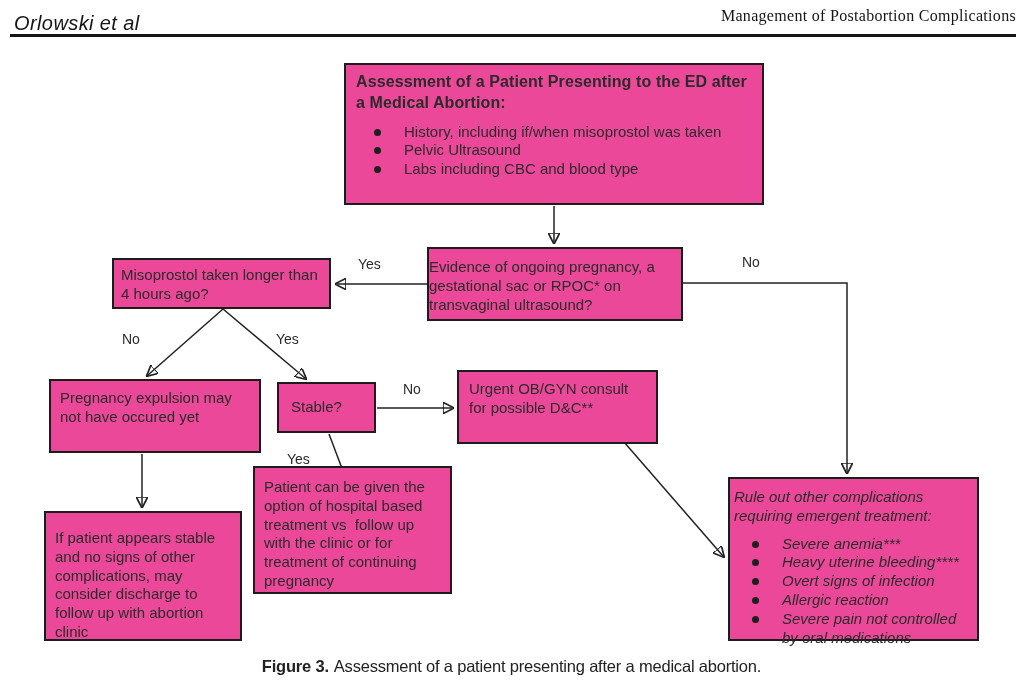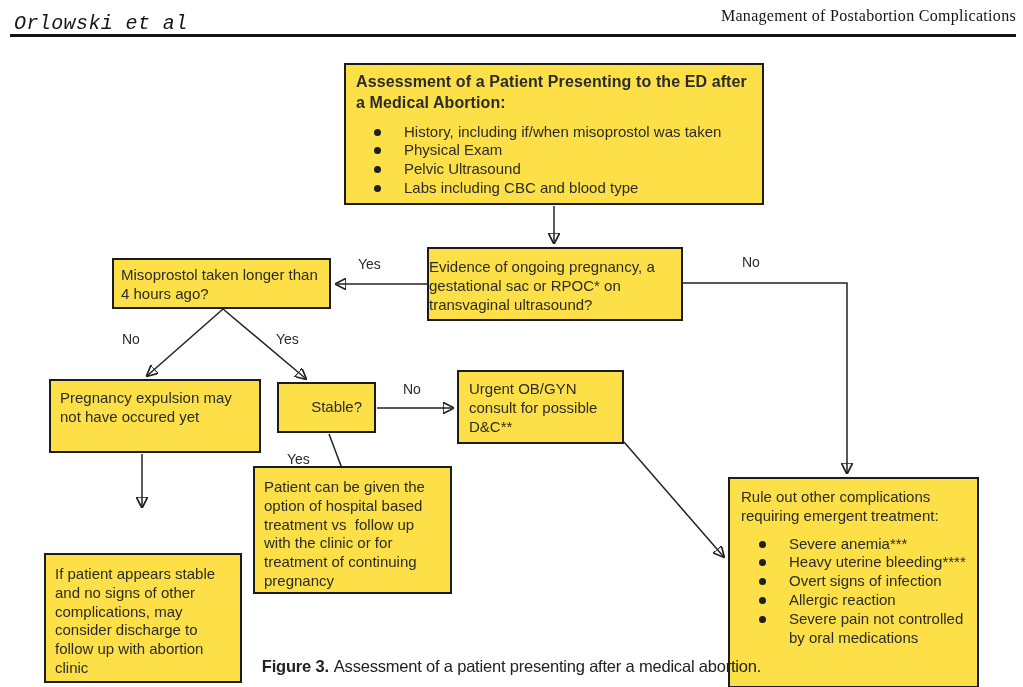--- a/index.html
+++ b/index.html
@@ -4,50 +4,50 @@
 <style>
   html,body{margin:0;padding:0;}
   body{
     width:1023px;height:687px;position:relative;overflow:hidden;
     background:#ffffff;color:#2b2b2b;
     font-family:"Liberation Sans",sans-serif;
   }
   
   .rh-left{
     position:absolute;left:14px;top:12px;
-    font-family:Liberation Mono, monospace;font-style:italic;
+    font-family:Liberation Sans, sans-serif;font-style:italic;
     font-size:20px;color:#151515;letter-spacing:.4px;
   }
   .rh-right{
     position:absolute;right:7px;top:7px;
     font-family:"Liberation Serif",serif;
     font-size:16px;color:#151515;letter-spacing:.3px;
   }
   .header-rule{position:absolute;left:10px;right:7px;top:34px;height:3px;background:#141414;}
 
   
   svg.connectors{position:absolute;left:0;top:0;width:1023px;height:687px;pointer-events:none;}
   svg.connectors path{stroke:#222;stroke-width:1.5;fill:none;}
 
   
   .box{
-    position:absolute;box-sizing:border-box;background:#fde047;
+    position:absolute;box-sizing:border-box;background:#ec4899;
     border:2px solid #1c1c1c;font-size:15px;line-height:1.25;color:#2b2b2b;
   }
   .box-text{white-space:pre-wrap;}
   .box.assessment{left:344px;top:63px;width:420px;height:142px;padding:7px 10px;}
   .box.assessment .box-title{font-weight:bold;font-size:16px;line-height:1.3;letter-spacing:.1px;}
   .box.evidence{left:427px;top:247px;width:256px;height:74px;padding:9px 0;}
   .box.misoprostol{left:112px;top:258px;width:219px;height:51px;padding:6px 7px;}
   .box.expulsion{left:49px;top:379px;width:212px;height:74px;padding:8px 9px;}
-  .box.stable{left:277px;top:382px;width:99px;height:51px;padding:14px 12px;text-align:right;}
-  .box.urgent{left:457px;top:370px;width:167px;height:74px;padding:8px 10px;}
-  .box.discharge{left:44px;top:511px;width:198px;height:130px;padding:10px 9px;margin-top:42px;}
+  .box.stable{left:277px;top:382px;width:99px;height:51px;padding:14px 12px;}
+  .box.urgent{left:457px;top:370px;width:201px;height:74px;padding:8px 10px;}
+  .box.discharge{left:44px;top:511px;width:198px;height:130px;padding:16px 9px;}
   .box.option{left:253px;top:466px;width:199px;height:128px;padding:10px 9px;}
-  .box.ruleout{left:728px;top:477px;width:251px;height:211px;padding:9px 11px;}
+  .box.ruleout{left:728px;top:477px;width:251px;height:164px;padding:9px 4px;font-style:italic;}
 
   
   ul.bullets{list-style:none;margin:9px 0 0 8px;padding:0;}
   ul.bullets li{position:relative;padding-left:40px;line-height:1.26;}
   ul.bullets li::before{
     content:"";position:absolute;left:10px;top:6px;
     width:7px;height:7px;border-radius:50%;background:#1f1f1f;
   }
 
   
@@ -89,21 +89,20 @@
     <path d="M142,454 V506" marker-end="url(#arrow)"></path>
     <path d="M377,408 L452,408" marker-end="url(#arrow)"></path>
     <path d="M329,434 L349,487" marker-end="url(#arrow)"></path>
     <path d="M624,442 L723,556" marker-end="url(#arrow)"></path>
   </svg>
 
   <div class="box assessment">
     <div class="box-title">Assessment of a Patient Presenting to the ED after a Medical Abortion:</div>
     <ul class="bullets">
       <li><span>History, including if/when misoprostol was taken</span></li>
-      <li><span>Physical Exam</span></li>
       <li><span>Pelvic Ultrasound</span></li>
       <li><span>Labs including CBC and blood type</span></li>
     </ul>
   </div>
 
   <div class="box evidence">
     <div class="box-text">Evidence of ongoing pregnancy, a gestational sac or RPOC* on transvaginal ultrasound?</div>
   </div>
 
   <div class="box misoprostol">

